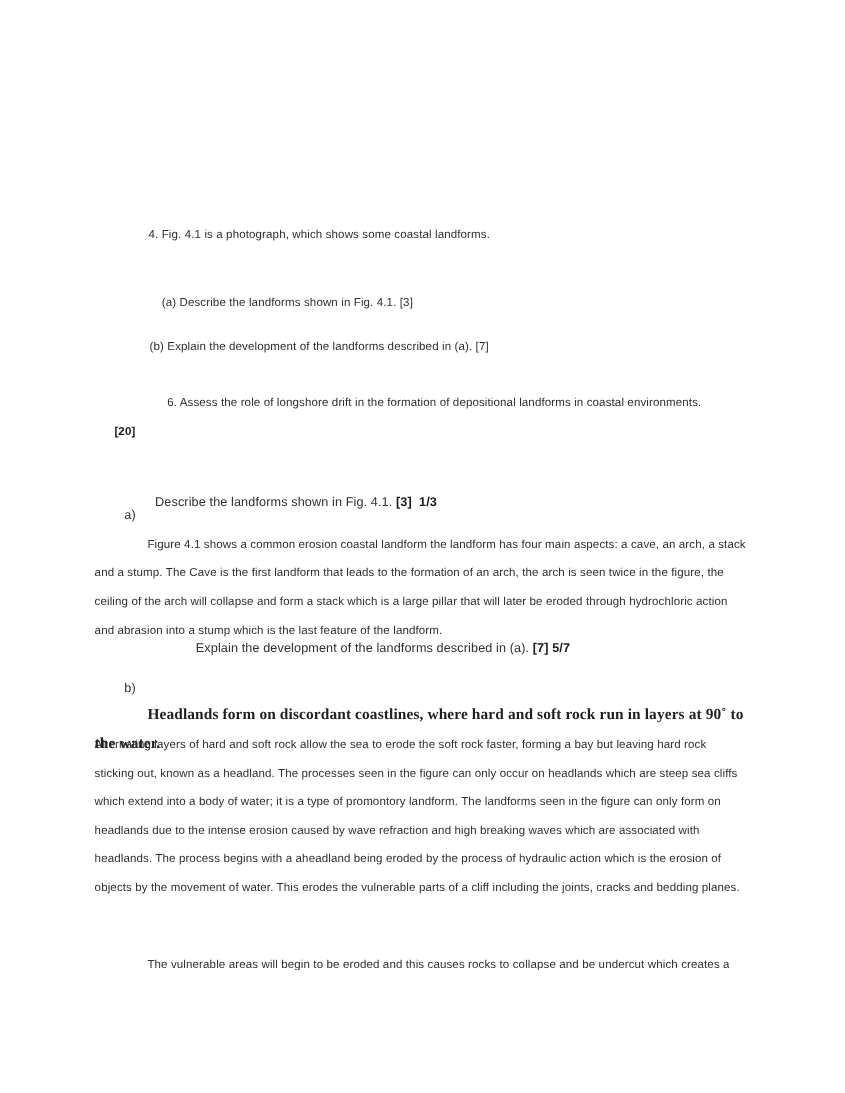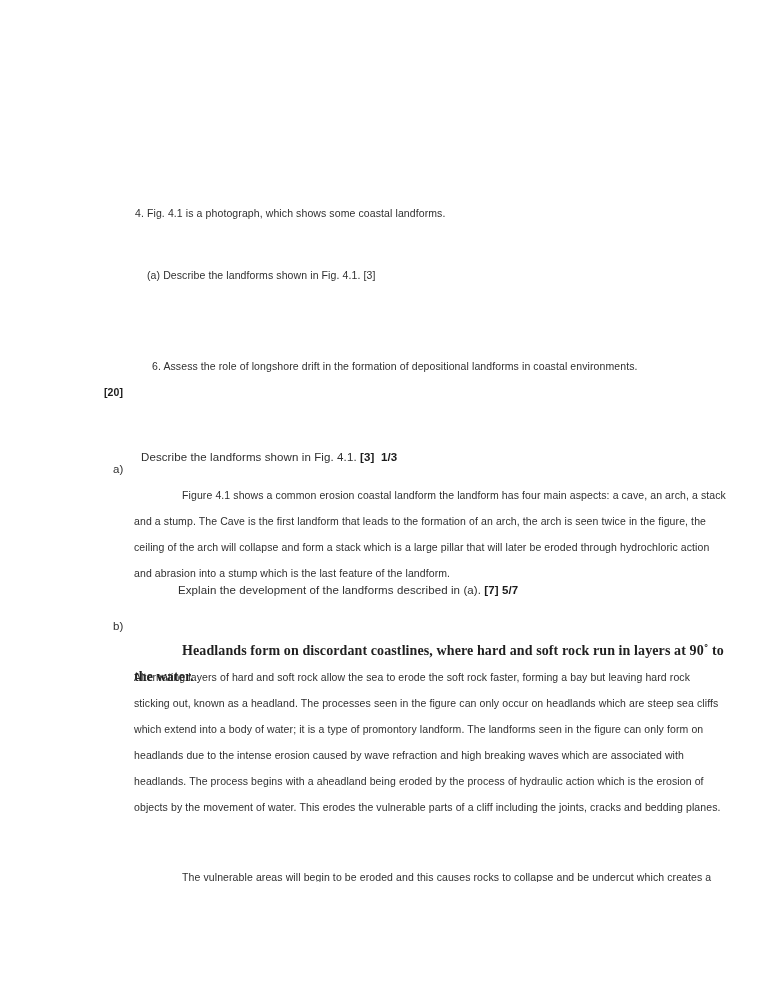--- a/index.html
+++ b/index.html
@@ -26,21 +26,20 @@
     color: #2f2f2f;
     letter-spacing: 0.1px;
     white-space: nowrap;
   }
   .wrapblk {
     position: absolute;
     font-size: 10.5px;
     line-height: 26px;
     color: #2f2f2f;
     letter-spacing: 0.1px;
-    margin-left: 48px;
   }
   .bold { font-weight: bold; color: #1a1a1a; }
 
   
   #q4-line   { left: 135px; top: 200px; }
   #qa-line   { left: 136px; top: 262px; margin-left: 11px; }
   #qb-line   { left: 136px; top: 302px; }
   #q5-line   { left: 152px; top: 353px; }
   #marks-20  { left: 104px; top: 379px; font-weight: bold; color: #1a1a1a; }
 
@@ -69,20 +68,21 @@
 </style>
 </head>
 <body>
 
 <div class="page">
 
   <div class="blk" id="q4-line">4.  Fig. 4.1 is a photograph, which shows some coastal landforms.</div>
 
   <div class="blk" id="qa-line">(a) Describe the landforms shown in Fig. 4.1. [3]</div>
 
+  <div class="blk" id="qb-line">(b) Explain the development of the landforms described in (a). [7]</div>
 
   <div class="blk" id="q5-line">6. Assess the role of longshore drift in the formation of depositional landforms in  coastal environments.</div>
 
   <div class="blk" id="marks-20">[20]</div>
 
   <div class="blk" id="ans-a-marker">a)</div>
 
   <div class="blk" id="ans-a-title">
     <span>Describe the landforms shown in Fig. 4.1.</span><span>&nbsp;</span><span class="bold">[3]</span><span>&nbsp;&nbsp;</span><span class="bold">1/3</span>
   </div>

